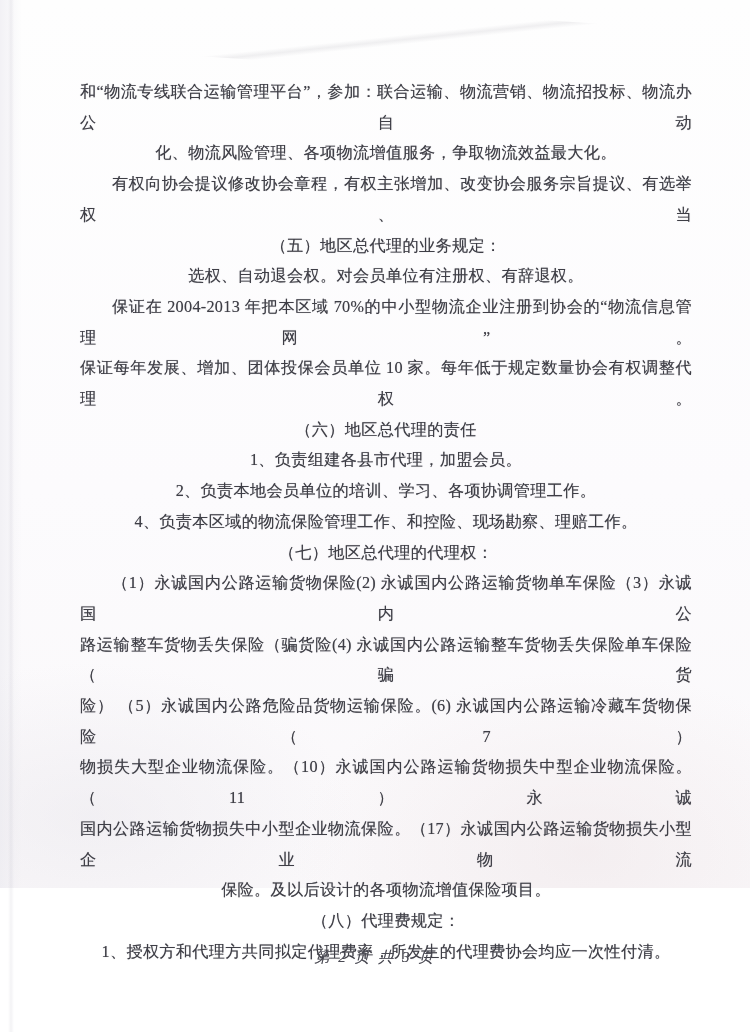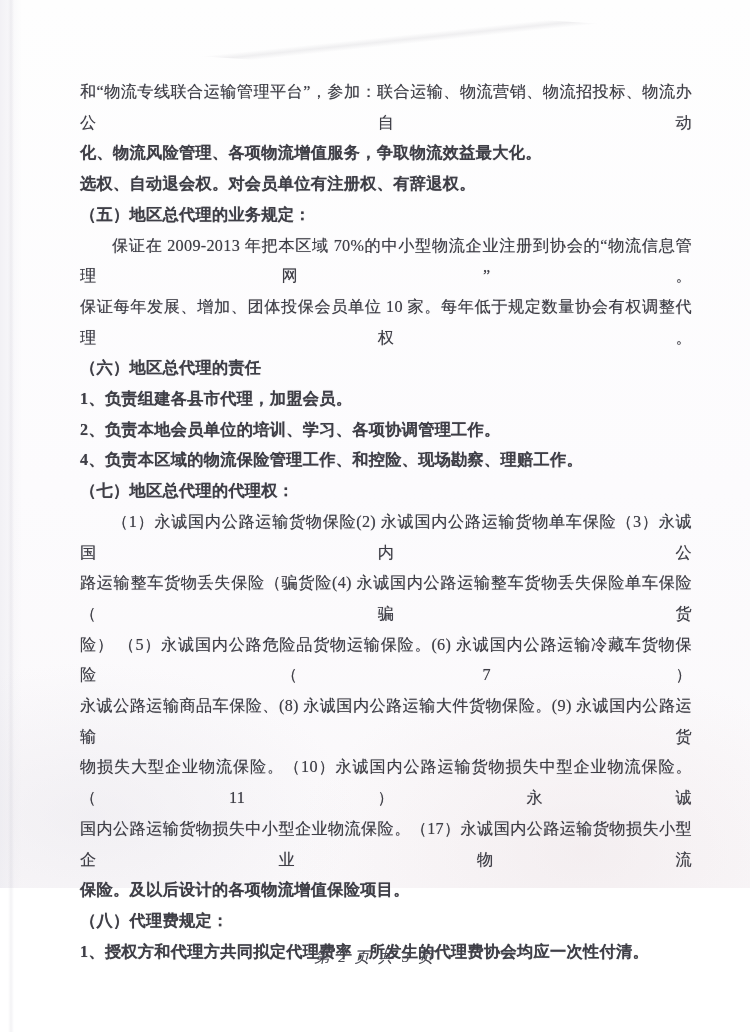--- a/index.html
+++ b/index.html
@@ -46,21 +46,21 @@
     color: #3e3e46;
     letter-spacing: 0.3px;
     text-shadow: 0 0 0.7px rgba(62,62,70,0.55);
   }
   .line { white-space: normal; }
   .line.fill {
     text-align: justify;
     text-align-last: justify;
     -moz-text-align-last: justify;
   }
-  .line.end, .line.heading { text-align: left; font-weight: bold; }
+  .line.end, .line.heading { text-align: center; }
   .line.indent { text-indent: 32px; }
   .footer {
     position: absolute;
     left: 80px;
     top: 948px;
     width: 590px;
     text-align: center;
     font-size: 15px;
     letter-spacing: 2.5px;
     color: #4a4a53;
@@ -71,33 +71,33 @@
 </head>
 <body>
 
 <div class="paper">
   <div class="crease-top"></div>
   <div class="crease-left"></div>
 
   <div class="content" id="doc-content">
       <div class="line fill">和“物流专线联合运输管理平台”，参加：联合运输、物流营销、物流招投标、物流办公自动</div>
       <div class="line end">化、物流风险管理、各项物流增值服务，争取物流效益最大化。</div>
+      <div class="line fill indent">有权向协会提议修改协会章程，有权主张增加、改变协会服务宗旨提议、有选举权、当</div>
+      <div class="line heading">（五）地区总代理的业务规定：</div>
       <div class="line end">选权、自动退会权。对会员单位有注册权、有辞退权。</div>
-      <div class="line heading">（五）地区总代理的业务规定：</div>
-      <div class="line fill indent">保证在 2009-2013 年把本区域 70%的中小型物流企业注册到协会的“物流信息管理网”。</div>
+      <div class="line fill indent">保证在 2004-2013 年把本区域 70%的中小型物流企业注册到协会的“物流信息管理网”。</div>
       <div class="line fill">保证每年发展、增加、团体投保会员单位 10 家。每年低于规定数量协会有权调整代理权。</div>
       <div class="line heading">（六）地区总代理的责任</div>
       <div class="line end">1、负责组建各县市代理，加盟会员。</div>
       <div class="line end">2、负责本地会员单位的培训、学习、各项协调管理工作。</div>
       <div class="line end">4、负责本区域的物流保险管理工作、和控险、现场勘察、理赔工作。</div>
       <div class="line heading">（七）地区总代理的代理权：</div>
       <div class="line fill indent">（1）永诚国内公路运输货物保险(2) 永诚国内公路运输货物单车保险（3）永诚国内公</div>
       <div class="line fill">路运输整车货物丢失保险（骗货险(4) 永诚国内公路运输整车货物丢失保险单车保险（骗货</div>
       <div class="line fill">险） （5）永诚国内公路危险品货物运输保险。(6) 永诚国内公路运输冷藏车货物保险（7）</div>
-      <div class="line fill">永诚公路运输商品车保险、(8) 永诚国内公路运输大件货物保险。(9) 永诚国内公路运输货</div>
       <div class="line fill">物损失大型企业物流保险。（10）永诚国内公路运输货物损失中型企业物流保险。（11）永诚</div>
       <div class="line fill">国内公路运输货物损失中小型企业物流保险。（17）永诚国内公路运输货物损失小型企业物流</div>
       <div class="line end">保险。及以后设计的各项物流增值保险项目。</div>
       <div class="line heading">（八）代理费规定：</div>
       <div class="line end">1、授权方和代理方共同拟定代理费率，所发生的代理费协会均应一次性付清。</div>
     </div>
 
   <div class="footer">第 2 页 共 3 页</div>
 </div>
 

